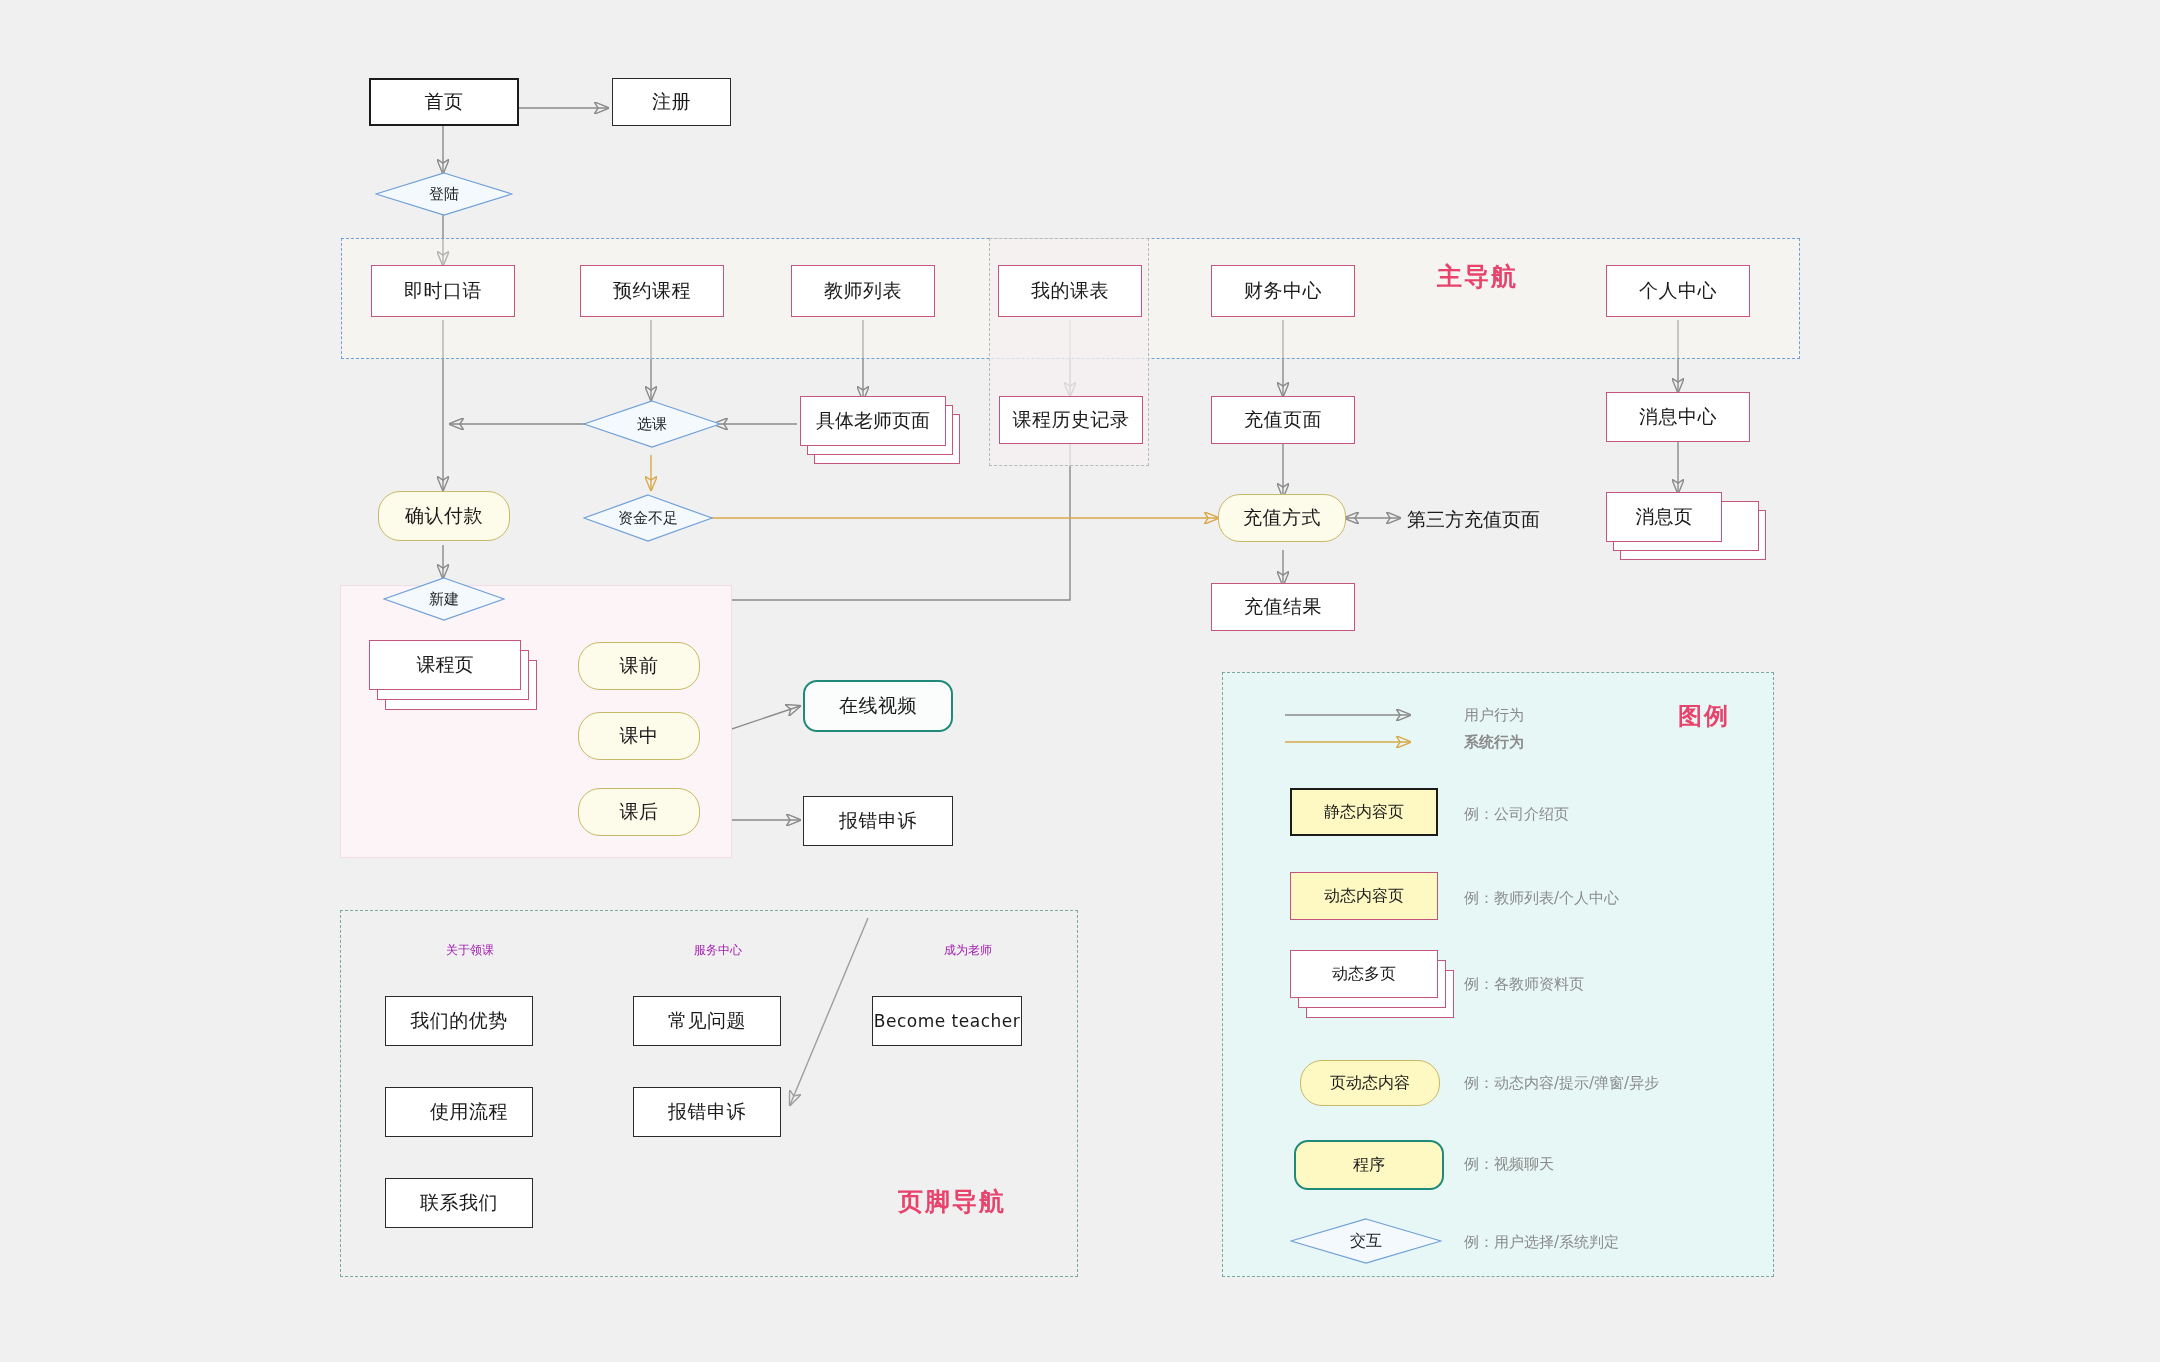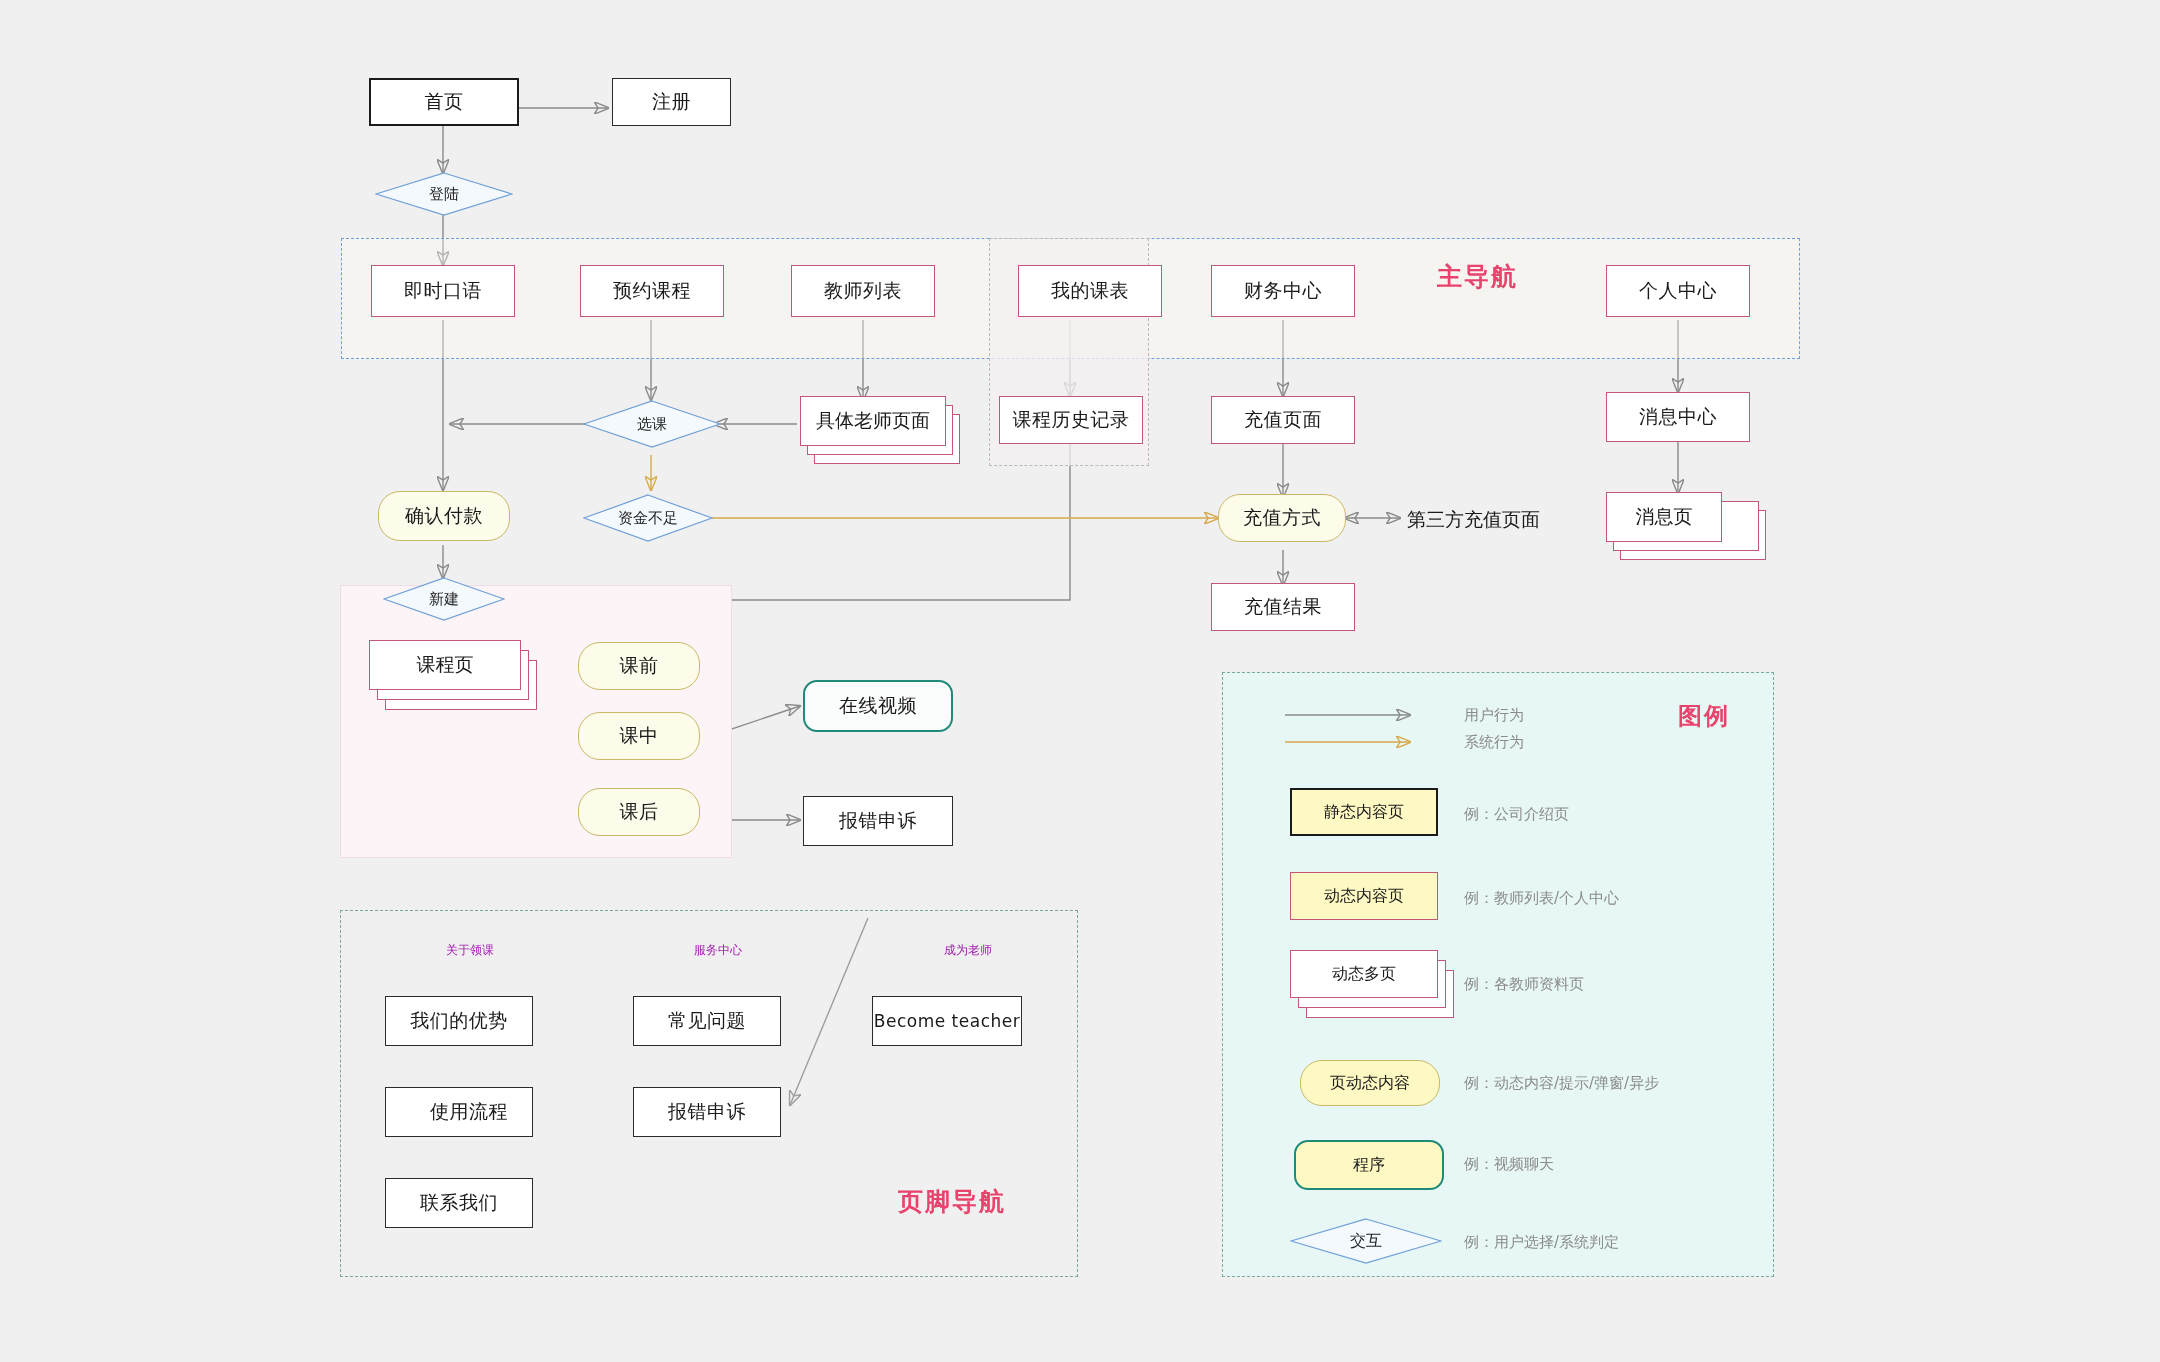--- a/index.html
+++ b/index.html
@@ -144,21 +144,21 @@
 
   <div class="node n-pink" style="left:371px;top:265px;width:144px;height:52px;">
     <span>即时口语</span>
   </div>
   <div class="node n-pink" style="left:580px;top:265px;width:144px;height:52px;">
     <span>预约课程</span>
   </div>
   <div class="node n-pink" style="left:791px;top:265px;width:144px;height:52px;">
     <span>教师列表</span>
   </div>
-  <div class="node n-pink" style="left:998px;top:265px;width:144px;height:52px;margin-left:20px;">
+  <div class="node n-pink" style="left:998px;top:265px;width:144px;height:52px;">
     <span>我的课表</span>
   </div>
   <div class="node n-pink" style="left:1211px;top:265px;width:144px;height:52px;">
     <span>财务中心</span>
   </div>
   <div class="node n-pink" style="left:1606px;top:265px;width:144px;height:52px;">
     <span>个人中心</span>
   </div>
 
   <div class="ztitle" style="left:1437px;top:260px;">主导航</div>
@@ -288,21 +288,21 @@
       </marker>
       <marker id="lg-yellow" markerWidth="11" markerHeight="9" refX="10" refY="4.5" orient="auto">
         <path d="M0,0 L11,4.5 L0,9 L3,4.5 Z" fill="none" stroke="#d8a94a" stroke-width="1"></path>
       </marker>
     </defs>
     <path d="M5,15 L130,15" stroke="#8a8a8a" stroke-width="1.4" fill="none" marker-end="url(#lg-gray)"></path>
     <path d="M5,42 L130,42" stroke="#d8a94a" stroke-width="1.4" fill="none" marker-end="url(#lg-yellow)"></path>
   </svg>
 
   <div class="lg-label" style="left:1464px;top:706px;">用户行为</div>
-  <div class="lg-label" style="left:1464px;top:733px;">系统行为</div>
+  <div class="lg-label" style="left:1464px;top:733px;font-weight:bold;">系统行为</div>
 
   <div class="lg-box n-black" style="left:1290px;top:788px;width:148px;height:48px;">
     <span>静态内容页</span>
   </div>
   <div class="lg-label" style="left:1464px;top:805px;">例：公司介绍页</div>
 
   <div class="lg-box n-pink" style="left:1290px;top:872px;width:148px;height:48px;">
     <span>动态内容页</span>
   </div>
   <div class="lg-label" style="left:1464px;top:889px;">例：教师列表/个人中心</div>

